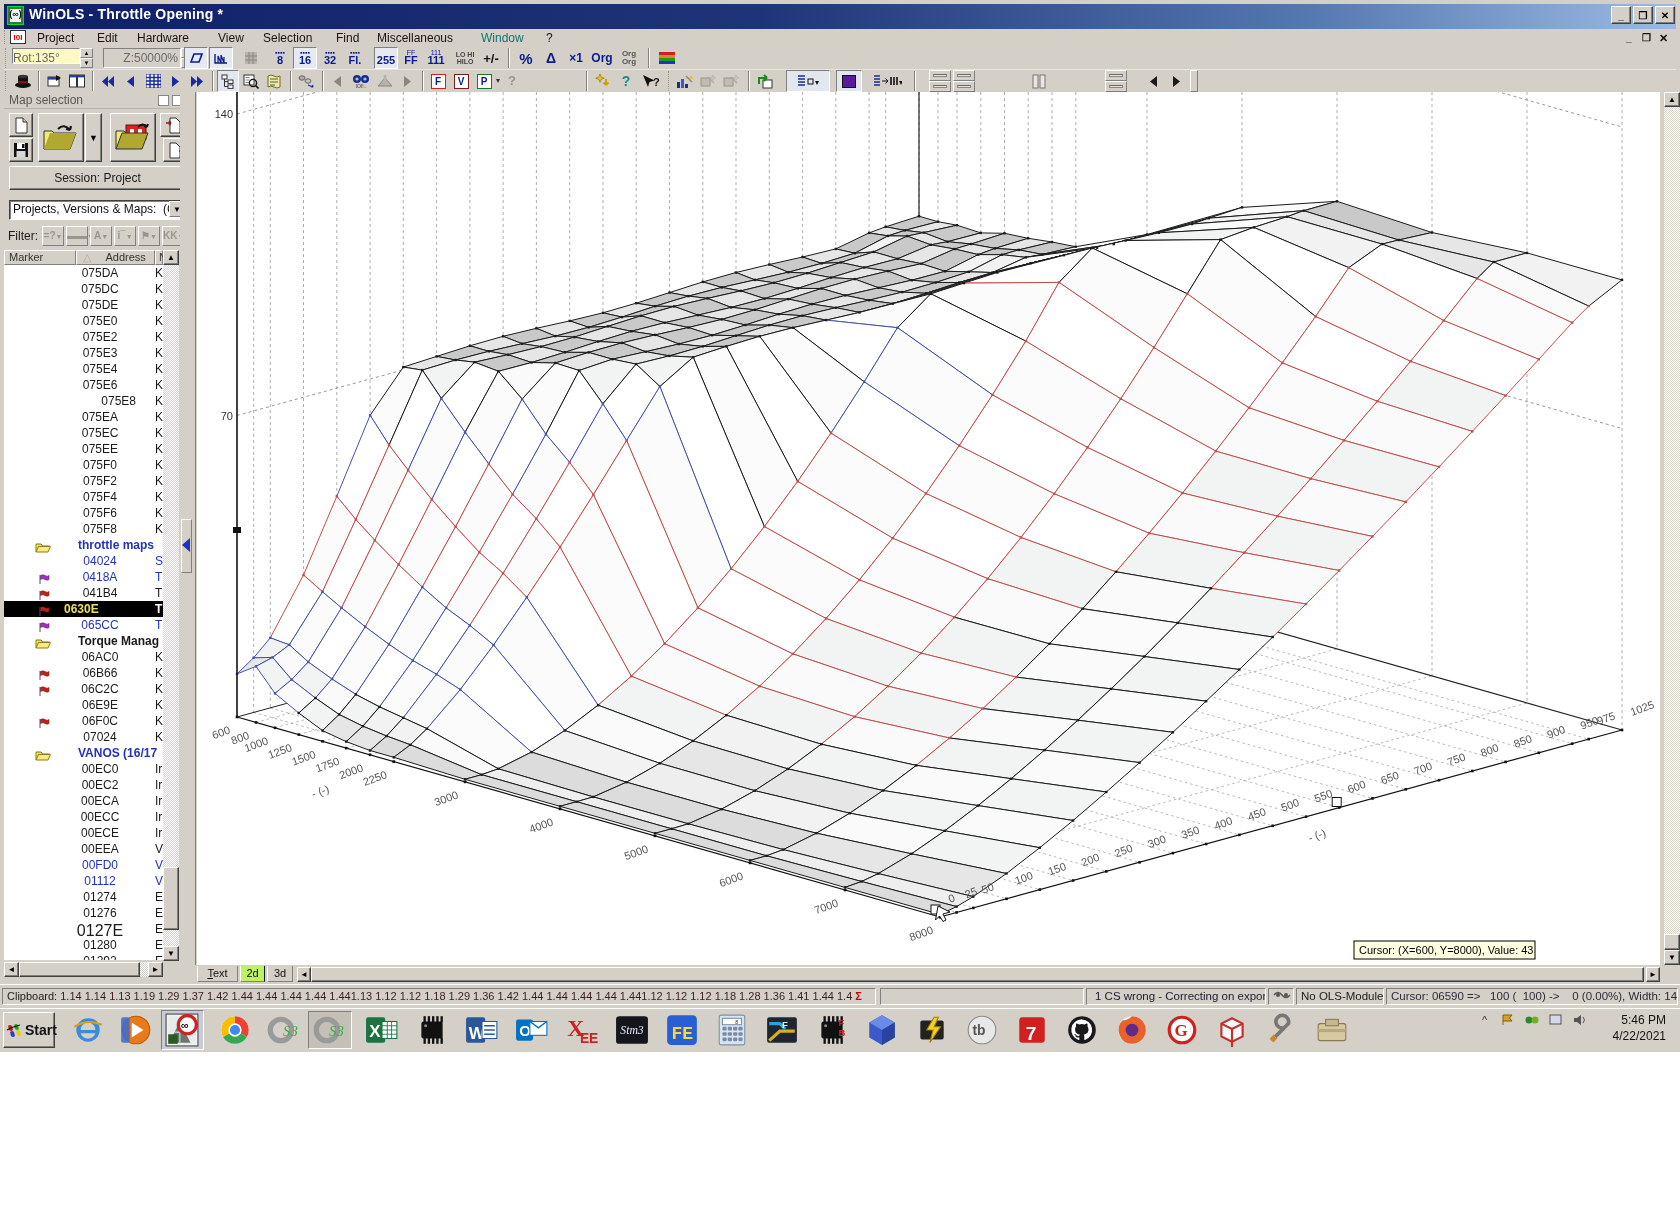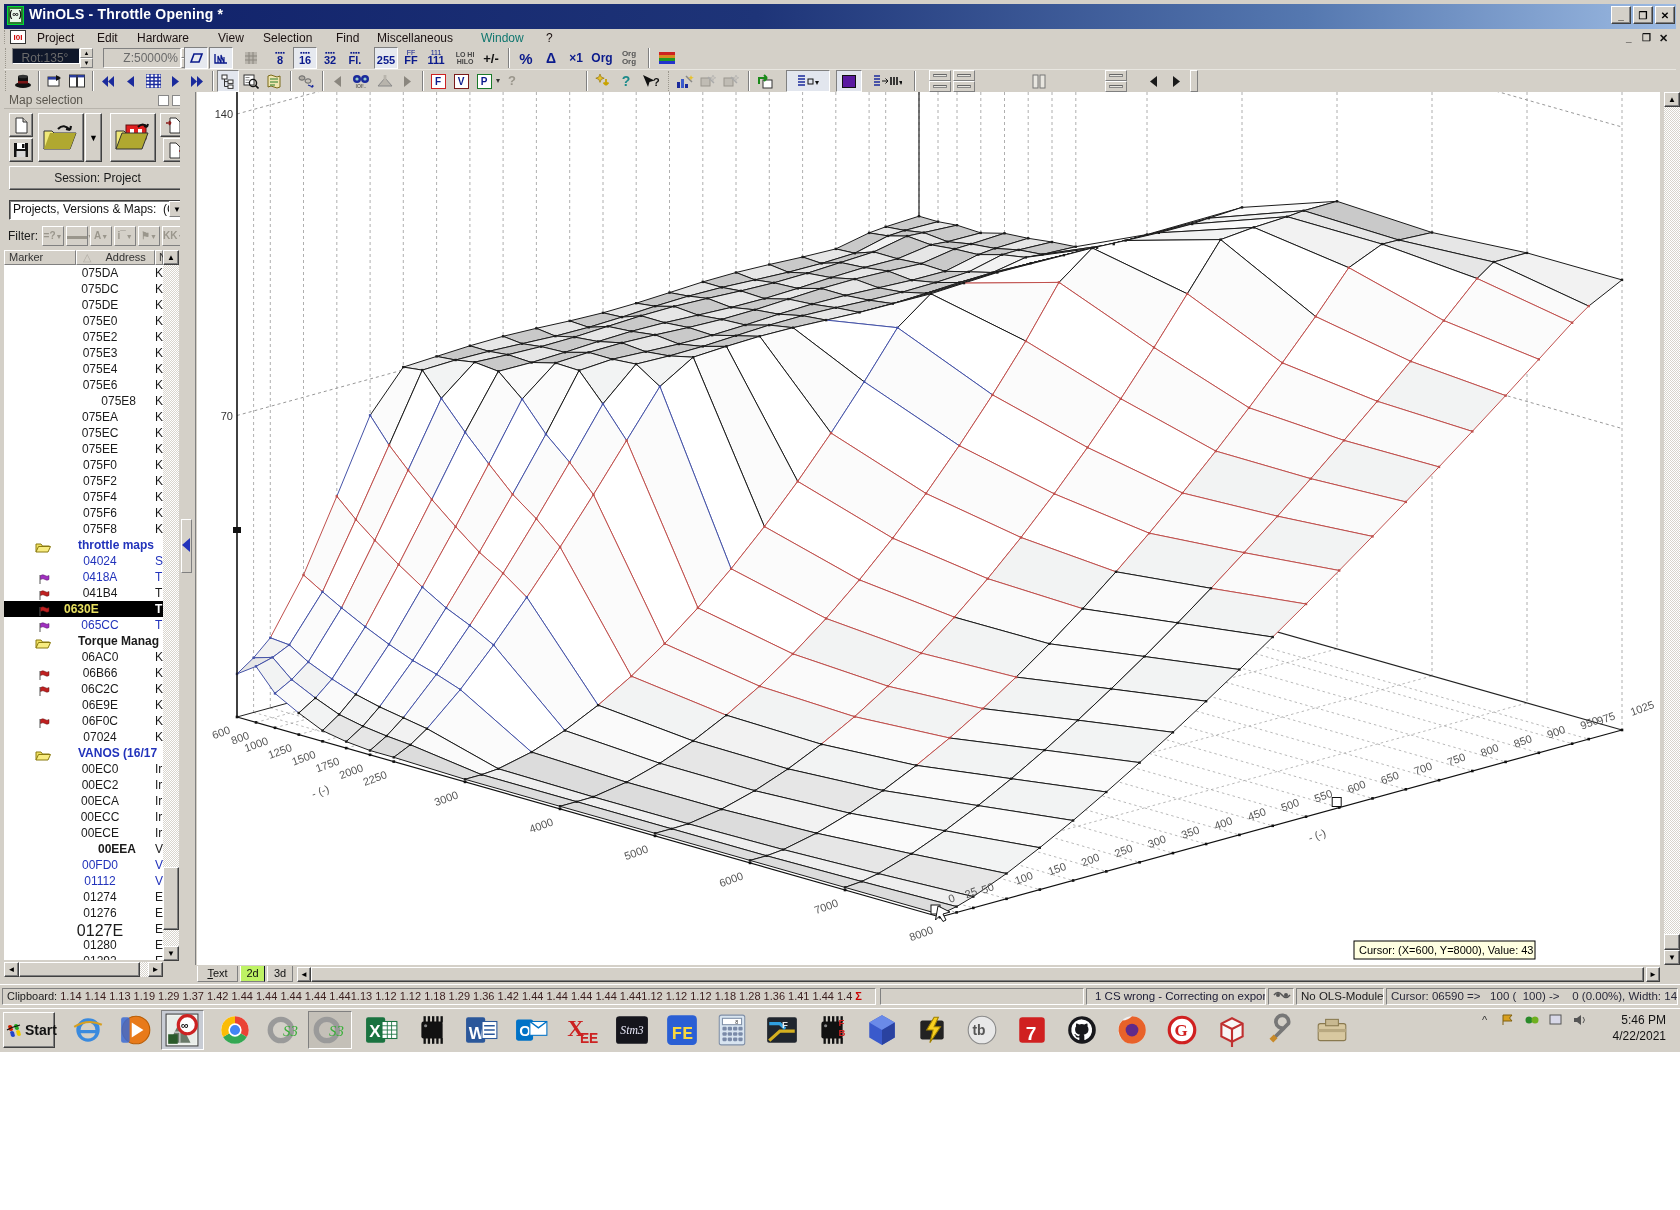--- a/index.html
+++ b/index.html
@@ -41,21 +41,21 @@
 <div class="abs" style="left:263px;top:31px;font-size:12px;color:#1a1010;">Selection</div>
 <div class="abs" style="left:336px;top:31px;font-size:12px;color:#1a1010;">Find</div>
 <div class="abs" style="left:377px;top:31px;font-size:12px;color:#1a1010;">Miscellaneous</div>
 <div class="abs" style="left:481px;top:31px;font-size:12px;color:#0f766e;">Window</div>
 <div class="abs" style="left:546px;top:31px;font-size:12px;color:#1a1010;">?</div>
 <div class="abs" style="left:1626px;top:32px;font-size:10px;font-weight:bold;color:#111;">_</div>
 <div class="abs" style="left:1642px;top:32px;font-size:10px;font-weight:bold;color:#111;">❐</div>
 <div class="abs" style="left:1659px;top:32px;font-size:11px;font-weight:bold;color:#111;">✕</div>
 <div class="abs" style="left:4px;top:46px;width:1672px;height:23px;background:#d4d0c8;"></div>
 <div class="grip" style="left:5px;top:48px;"></div>
-<div class="abs sunken" style="left:12px;top:48px;width:68px;height:16px;background:#0f172a;color:#6a6a6a;font-size:12px;text-align:center;line-height:18px;padding-right:2px;">Rot:135°</div>
+<div class="abs sunken" style="left:12px;top:48px;width:68px;height:16px;background:#fef9c3;color:#6a6a6a;font-size:12px;text-align:left;line-height:18px;padding-right:2px;">Rot:135°</div>
 <div class="abs" style="left:80px;top:48px;width:13px;height:20px;">
 <div class="raised2" style="position:absolute;left:0;top:0;width:13px;height:10px;font-size:6px;text-align:center;line-height:8px;">▲</div>
 <div class="raised2" style="position:absolute;left:0;top:10px;width:13px;height:10px;font-size:6px;text-align:center;line-height:8px;">▼</div>
     </div>
 <div class="abs sunken" style="left:103px;top:48px;width:78px;height:20px;background:#d4d0c8;color:#6a6a6a;font-size:12px;text-align:right;line-height:18px;padding-right:2px;">Z:50000%</div>
 <div class="abs" style="left:181px;top:48px;width:13px;height:20px;">
 <div class="raised2" style="position:absolute;left:0;top:0;width:13px;height:10px;font-size:6px;text-align:center;line-height:8px;">▲</div>
 <div class="raised2" style="position:absolute;left:0;top:10px;width:13px;height:10px;font-size:6px;text-align:center;line-height:8px;">▼</div>
     </div>
 <div class="tbtn sunken" style="left:184px;top:47px;width:24px;height:22px;background:#e6e9ef;">
@@ -520,21 +520,21 @@
 <div class="abs" style="left:60px;width:72px;text-align:center;top:497px;font-size:12px;color:#1a1a1a;font-weight:normal;white-space:nowrap;">00EC0</div>
 <div class="abs" style="left:151px;top:497px;font-size:12px;color:#1a1a1a;font-weight:normal;">Ir</div>
 <div class="abs" style="left:60px;width:72px;text-align:center;top:513px;font-size:12px;color:#1a1a1a;font-weight:normal;white-space:nowrap;">00EC2</div>
 <div class="abs" style="left:151px;top:513px;font-size:12px;color:#1a1a1a;font-weight:normal;">Ir</div>
 <div class="abs" style="left:60px;width:72px;text-align:center;top:529px;font-size:12px;color:#1a1a1a;font-weight:normal;white-space:nowrap;">00ECA</div>
 <div class="abs" style="left:151px;top:529px;font-size:12px;color:#1a1a1a;font-weight:normal;">Ir</div>
 <div class="abs" style="left:60px;width:72px;text-align:center;top:545px;font-size:12px;color:#1a1a1a;font-weight:normal;white-space:nowrap;">00ECC</div>
 <div class="abs" style="left:151px;top:545px;font-size:12px;color:#1a1a1a;font-weight:normal;">Ir</div>
 <div class="abs" style="left:60px;width:72px;text-align:center;top:561px;font-size:12px;color:#1a1a1a;font-weight:normal;white-space:nowrap;">00ECE</div>
 <div class="abs" style="left:151px;top:561px;font-size:12px;color:#1a1a1a;font-weight:normal;">Ir</div>
-<div class="abs" style="left:60px;width:72px;text-align:right;top:577px;font-size:12px;color:#1a1a1a;font-weight:bold;white-space:nowrap;">00EEA</div>
+<div class="abs" style="left:60px;width:72px;text-align:center;top:577px;font-size:12px;color:#1a1a1a;font-weight:normal;white-space:nowrap;">00EEA</div>
 <div class="abs" style="left:151px;top:577px;font-size:12px;color:#1a1a1a;font-weight:normal;">V</div>
 <div class="abs" style="left:60px;width:72px;text-align:center;top:593px;font-size:12px;color:#2233bb;font-weight:normal;white-space:nowrap;">00FD0</div>
 <div class="abs" style="left:151px;top:593px;font-size:12px;color:#2233bb;font-weight:normal;">V</div>
 <div class="abs" style="left:60px;width:72px;text-align:center;top:609px;font-size:12px;color:#2233bb;font-weight:normal;white-space:nowrap;">01112</div>
 <div class="abs" style="left:151px;top:609px;font-size:12px;color:#2233bb;font-weight:normal;">V</div>
 <div class="abs" style="left:60px;width:72px;text-align:center;top:625px;font-size:12px;color:#1a1a1a;font-weight:normal;white-space:nowrap;">01274</div>
 <div class="abs" style="left:151px;top:625px;font-size:12px;color:#1a1a1a;font-weight:normal;">E</div>
 <div class="abs" style="left:60px;width:72px;text-align:center;top:641px;font-size:12px;color:#1a1a1a;font-weight:normal;white-space:nowrap;">01276</div>
 <div class="abs" style="left:151px;top:641px;font-size:12px;color:#1a1a1a;font-weight:normal;">E</div>
 <div class="abs" style="left:60px;width:72px;text-align:center;top:657px;font-size:16px;color:#1a1a1a;font-weight:normal;white-space:nowrap;">0127E</div>

